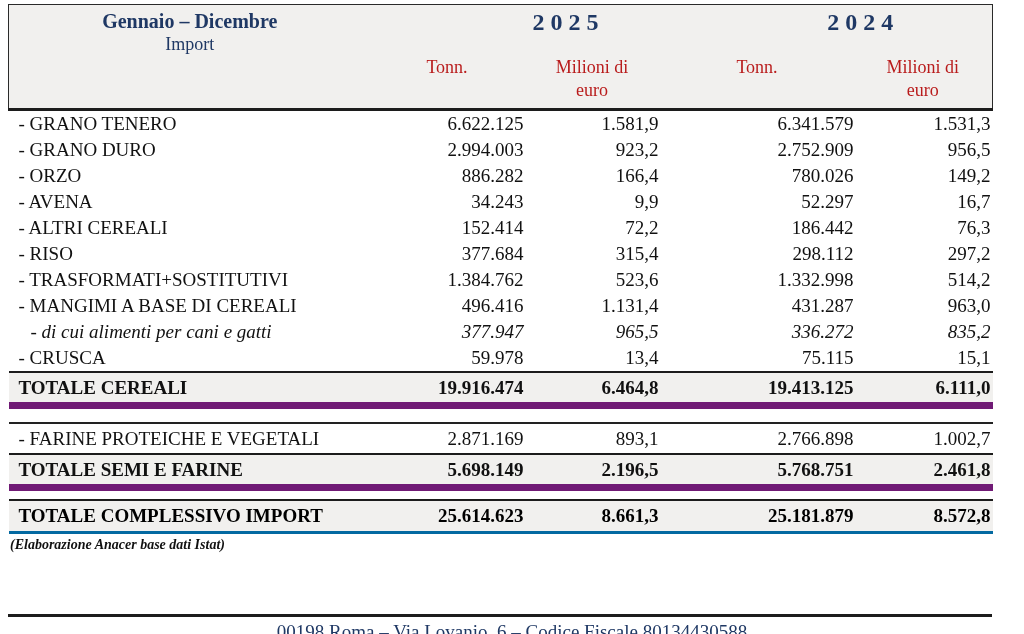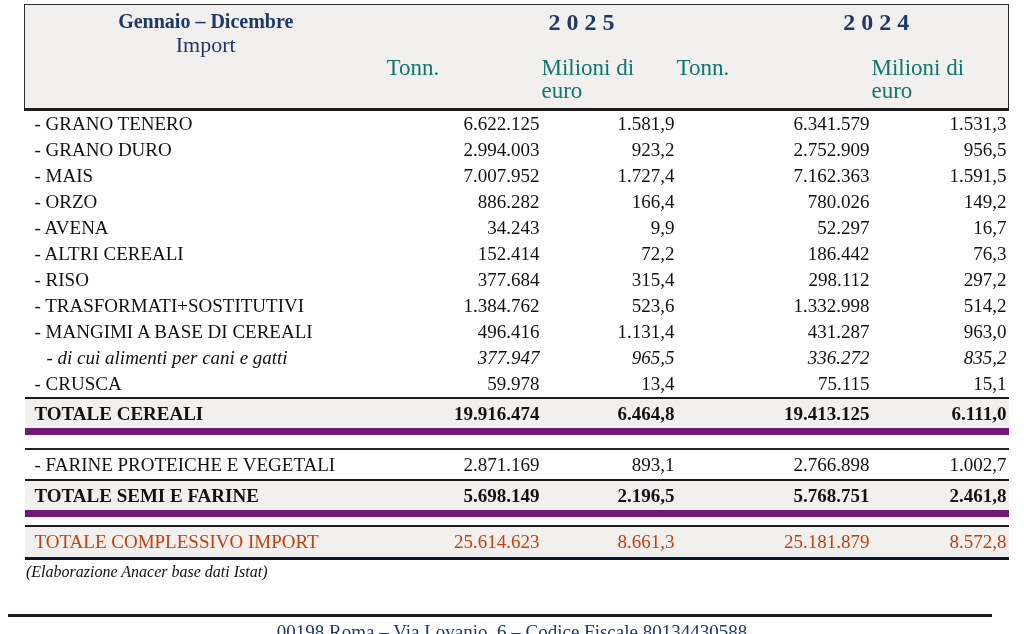--- a/index.html
+++ b/index.html
@@ -2,67 +2,67 @@
 <html><head>
 <meta charset="utf-8">
 <style>
   html,body{margin:0;padding:0;}
   body{
     width:1024px;height:634px;position:relative;overflow:hidden;
     background:#ffffff;
     font-family:"Liberation Serif", serif;
     color:#111;
   }
-  .sheet{position:absolute;left:24px;top:4px;width:984px;}
+  .sheet{position:absolute;left:8px;top:4px;width:984px;}
   table{border-collapse:collapse;table-layout:fixed;width:984px;}
   col.c-label{width:362px;}
   col.c-t25{width:155px;}
   col.c-e25{width:135px;}
   col.c-t24{width:195px;}
   col.c-e24{width:137px;}
 
   
   thead th{font-weight:normal;padding:0;}
   thead .hdr-bg{background:#f1f0ee;}
   tr.year-row th{border-top:1px solid #2a2a2a;vertical-align:top;padding-top:4px;}
   tr.year-row th:first-child{border-left:1px solid #2a2a2a;}
   tr.year-row th:last-child{border-right:1px solid #2a2a2a;}
   tr.cols-row th:first-child{border-left:1px solid #2a2a2a;}
   tr.cols-row th:last-child{border-right:1px solid #2a2a2a;}
   .period{font-size:20px;font-weight:bold;color:#1f3864;text-align:center;line-height:24px;}
-  .flow{font-size:22px;color:#1f3864;text-align:center;line-height:23px;}
+  .flow{font-size:18px;color:#1f3864;text-align:center;line-height:23px;}
   .year{font-size:24px;font-weight:bold;color:#1f3864;text-align:center;}
   .year-2025{padding-left:100px;}
   .year-2024{padding-left:68px;margin-top:7px;}
   tr.cols-row th{border-bottom:3px solid #1c1c1c;vertical-align:top;height:52px;}
-  .col-head{font-size:23px;text-align:left;color:#0f766e;line-height:23px;padding-right:2px;}
+  .col-head{font-size:18px;text-align:center;color:#b91c1c;line-height:23px;padding-right:2px;}
 
   
   td{font-size:19px;padding:0;line-height:26px;height:26px;white-space:nowrap;overflow:hidden;}
   td.lbl{text-align:left;padding-left:10px;}
   td.num{text-align:right;padding-right:2px;}
   tr.italic td{font-style:italic;}
   tr.italic td.lbl{padding-left:22px;margin-top:18px;}
   tbody[data-section="1"] td{height:29px;line-height:29px;margin-top:32px;}
   tbody[data-section="1"] tr:first-child td{border-top:2px solid #222;}
 
   
   tr.total-row td{
     background:#f1f0ee;font-weight:bold;height:29px;line-height:29px;
     border-top:2px solid #1c1c1c;border-bottom:7px solid #701a75;
   }
   tr.grand-row td{
-    background:#f1f0ee;font-weight:normal;color:#c2410c;height:30px;line-height:30px;
-    border-top:2px solid #1c1c1c;border-bottom:3px solid #0f172a;
+    background:#f1f0ee;font-weight:bold;color:#000000;height:30px;line-height:30px;
+    border-top:2px solid #1c1c1c;border-bottom:3px solid #0369a1;
   }
   tr.spacer-sm td{height:13px;border:none;background:#fff;}
   tr.spacer-xs td{height:8px;border:none;background:#fff;}
 
   .footnote{
-    font-size:16px;font-weight:normal;font-style:italic;color:#111;
+    font-size:14px;font-weight:bold;font-style:italic;color:#111;
     padding:3px 0 0 2px;text-align:left;
   }
   .bottom-rule{position:absolute;left:8px;top:614px;width:984px;height:3px;background:#1c1c1c;}
   .address{
     position:absolute;left:0;top:621px;width:1024px;text-align:center;
     font-size:19px;color:#1f3864;white-space:nowrap;
   }
 </style>
 </head>
 <body>
@@ -109,27 +109,20 @@
           <td class="num">1.531,3</td>
         </tr>
         <tr class="data-row">
           <td class="lbl">- GRANO DURO</td>
           <td class="num">2.994.003</td>
           <td class="num">923,2</td>
           <td class="num">2.752.909</td>
           <td class="num">956,5</td>
         </tr>
         <tr class="data-row">
-          <td class="lbl">- MAIS</td>
-          <td class="num">7.007.952</td>
-          <td class="num">1.727,4</td>
-          <td class="num">7.162.363</td>
-          <td class="num">1.591,5</td>
-        </tr>
-        <tr class="data-row">
           <td class="lbl">- ORZO</td>
           <td class="num">886.282</td>
           <td class="num">166,4</td>
           <td class="num">780.026</td>
           <td class="num">149,2</td>
         </tr>
         <tr class="data-row">
           <td class="lbl">- AVENA</td>
           <td class="num">34.243</td>
           <td class="num">9,9</td>

